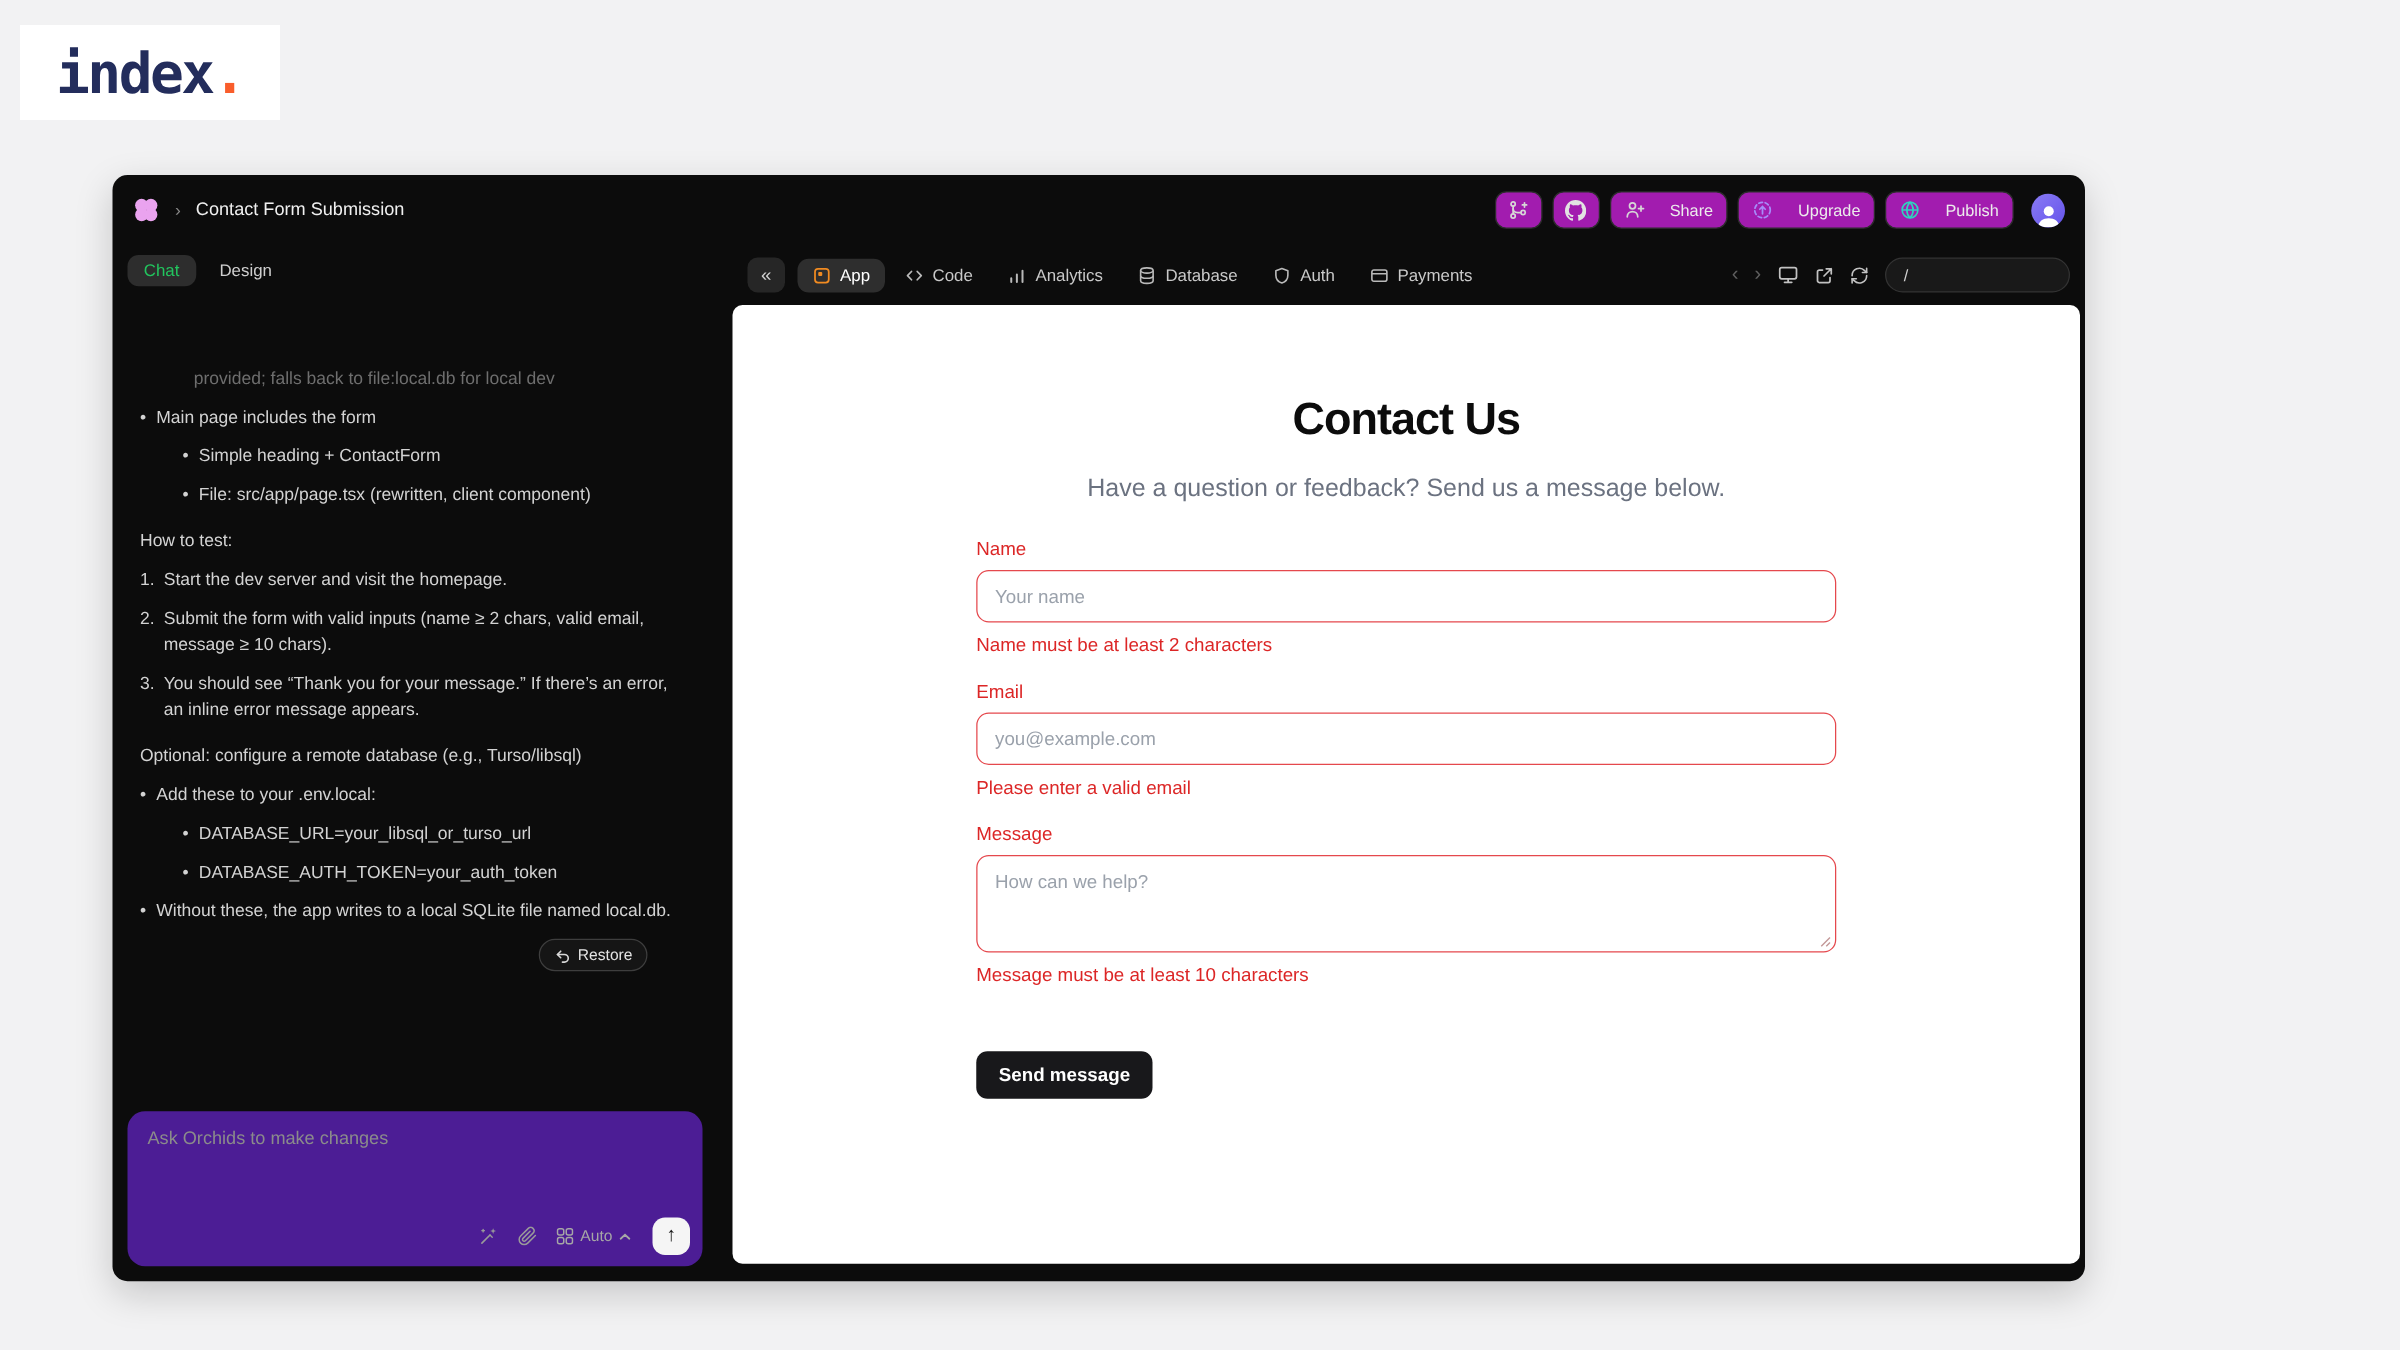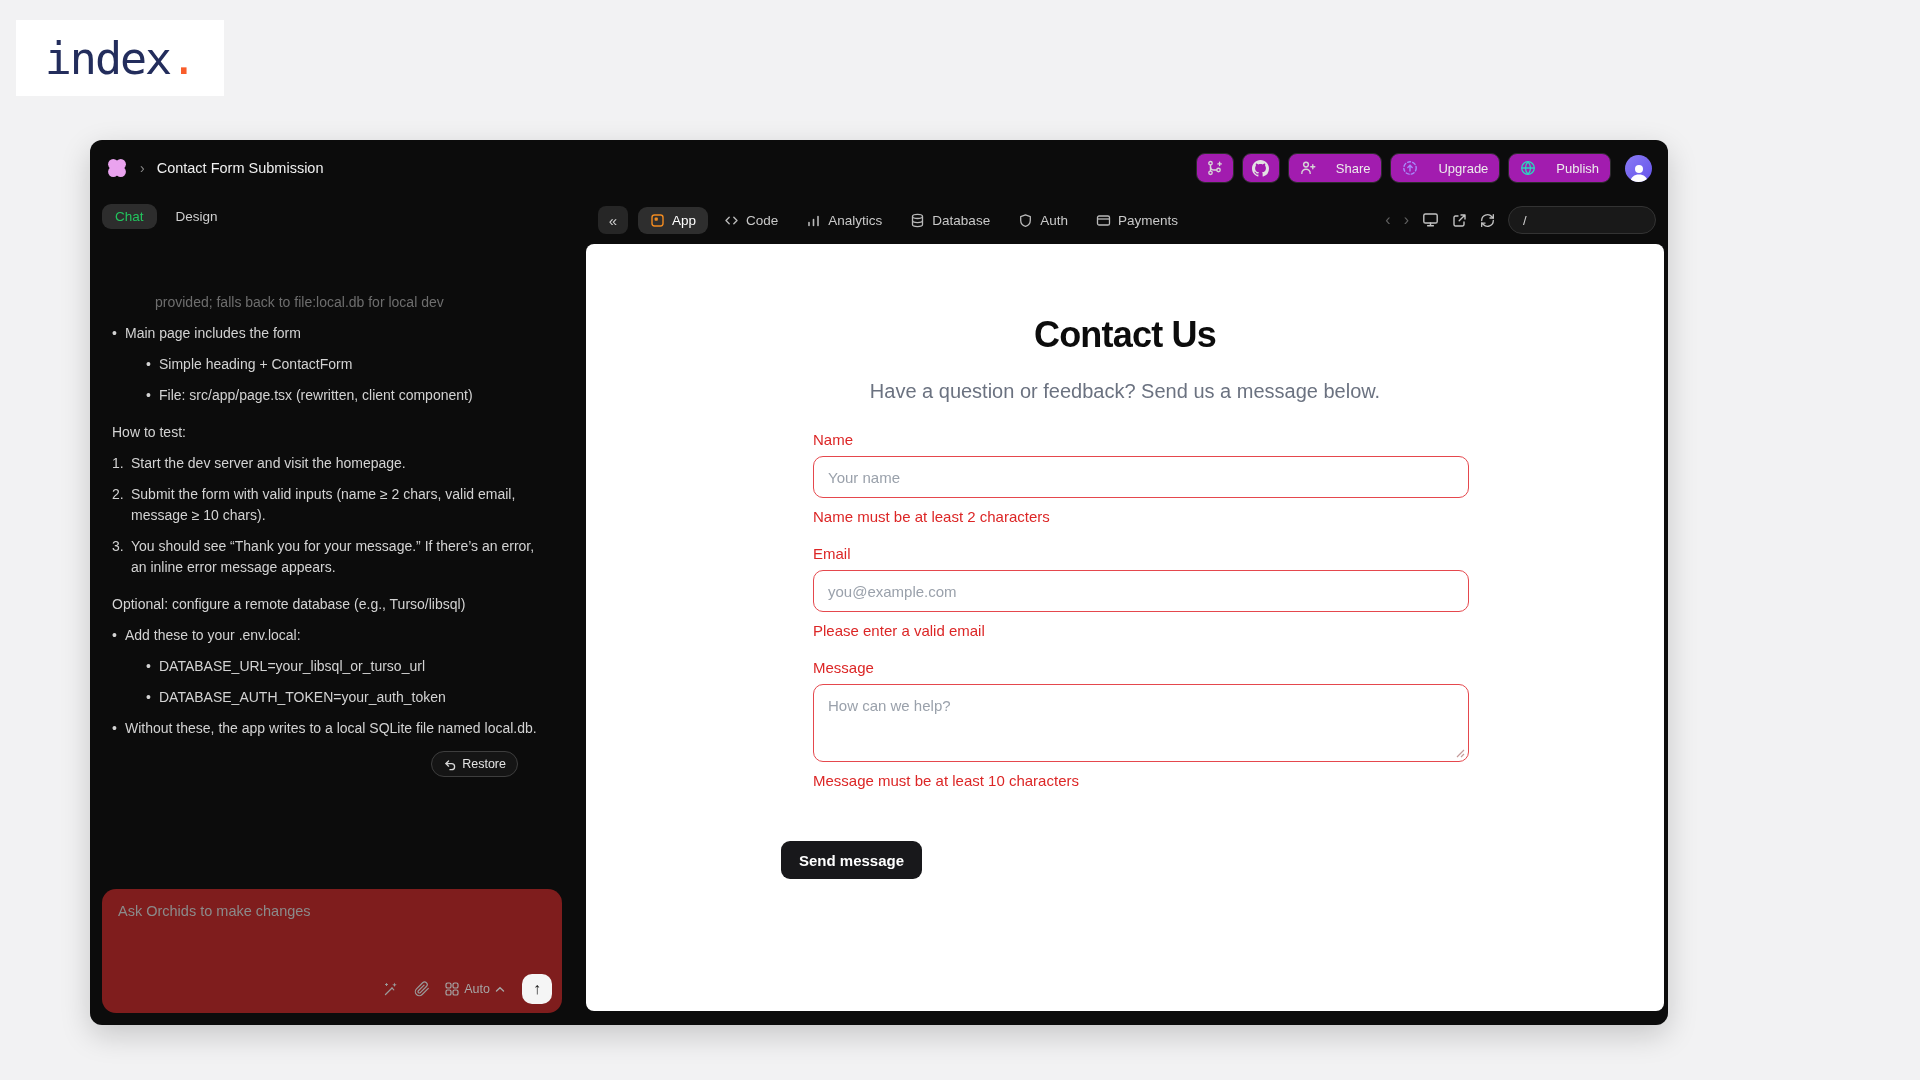--- a/index.html
+++ b/index.html
@@ -12,21 +12,21 @@
   }
 
   
   .logo-box {
     position:absolute; left:16px; top:20px;
     width:208px; height:76px; background:#ffffff;
     display:flex; align-items:center; justify-content:center;
   }
   .logo-text {
     font-family:"DejaVu Sans Mono", monospace;
-    font-weight:400; font-size:45px; letter-spacing:-2px;
+    font-weight:700; font-size:45px; letter-spacing:-2px;
     color:#232d5c;
   }
   .logo-dot { color:#f95d2b; }
 
   
   .window {
     position:absolute; left:90px; top:140px;
     width:1578px; height:885px;
     background:#0c0c0c; border-radius:12px;
     box-shadow:0 10px 30px rgba(0,0,0,.18);
@@ -78,21 +78,21 @@
   .restore-row { display:flex; justify-content:flex-end; padding-right:28px; margin-top:12px; }
   .restore-btn {
     height:26px; display:flex; align-items:center; gap:6px;
     padding:11px 11px; border:1px solid #3e3e3e; border-radius:13px;
     background:#151515; color:#e3e3e3; font-size:12.5px; cursor:pointer;
   }
 
   
   .composer {
     position:absolute; left:12px; right:24px; bottom:12px; height:124px;
-    background:#7f1d1d; border-radius:14px;
+    background:#4c1d95; border-radius:14px;
   }
   .composer textarea {
     width:100%; height:70px; background:transparent; border:none; outline:none;
     resize:none; padding:14px 16px; color:#e5e5e5; font-size:14.5px;
     font-family:"Liberation Sans", sans-serif;
   }
   .composer textarea::placeholder { color:#8b8b8b; }
   .composer-controls {
     position:absolute; right:10px; bottom:9px;
     display:flex; align-items:center; gap:15px; color:#9a9a9a;
@@ -135,21 +135,21 @@
     position:absolute; left:496px; right:4px; top:104px; bottom:14px;
     background:#ffffff; border-radius:8px; overflow:hidden;
   }
   .pv-content { width:688px; margin:0 auto; }
   .pv-heading {
     margin-top:70px; text-align:center;
     font-size:36px; font-weight:800; letter-spacing:-.8px; color:#0c0c0c;
   }
   .pv-subtitle { margin-top:24px; text-align:center; font-size:20px; color:#6b7280; }
   .pv-form { margin-top:28px; }
-  .field { margin-bottom:20px;margin-left:32px; }
+  .field { margin-bottom:20px; }
   .f-label { display:block; font-size:15px; font-weight:500; color:#dc2626; margin-bottom:8px; }
   .f-input {
     width:100%; height:42px; border:1.5px solid #e5484d; border-radius:10px;
     padding:0 14px; font-size:15px; color:#000000; outline:none; background:#fff;
     font-family:"Liberation Sans", sans-serif;
   }
   .f-input::placeholder, .f-textarea::placeholder { color:#9aa1ab; }
   .ta-wrap { position:relative; }
   .f-textarea {
     width:100%; height:78px; border:1.5px solid #e5484d; border-radius:10px;

